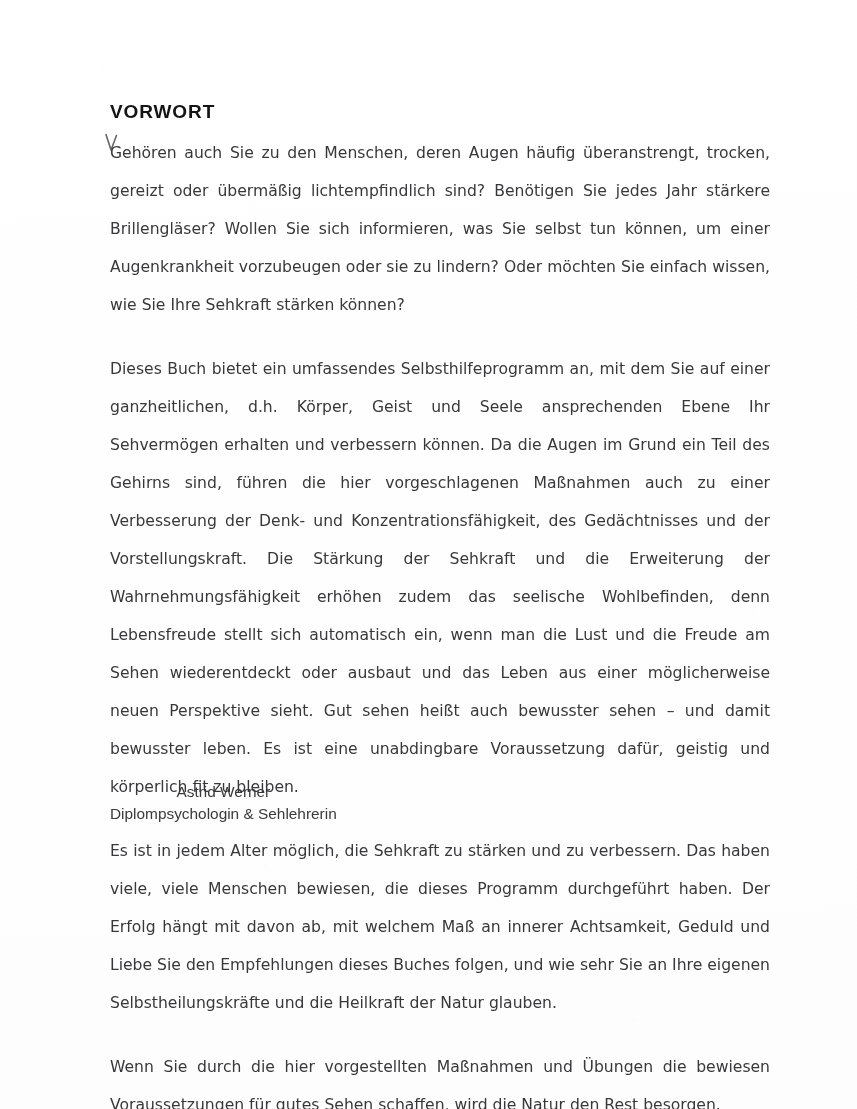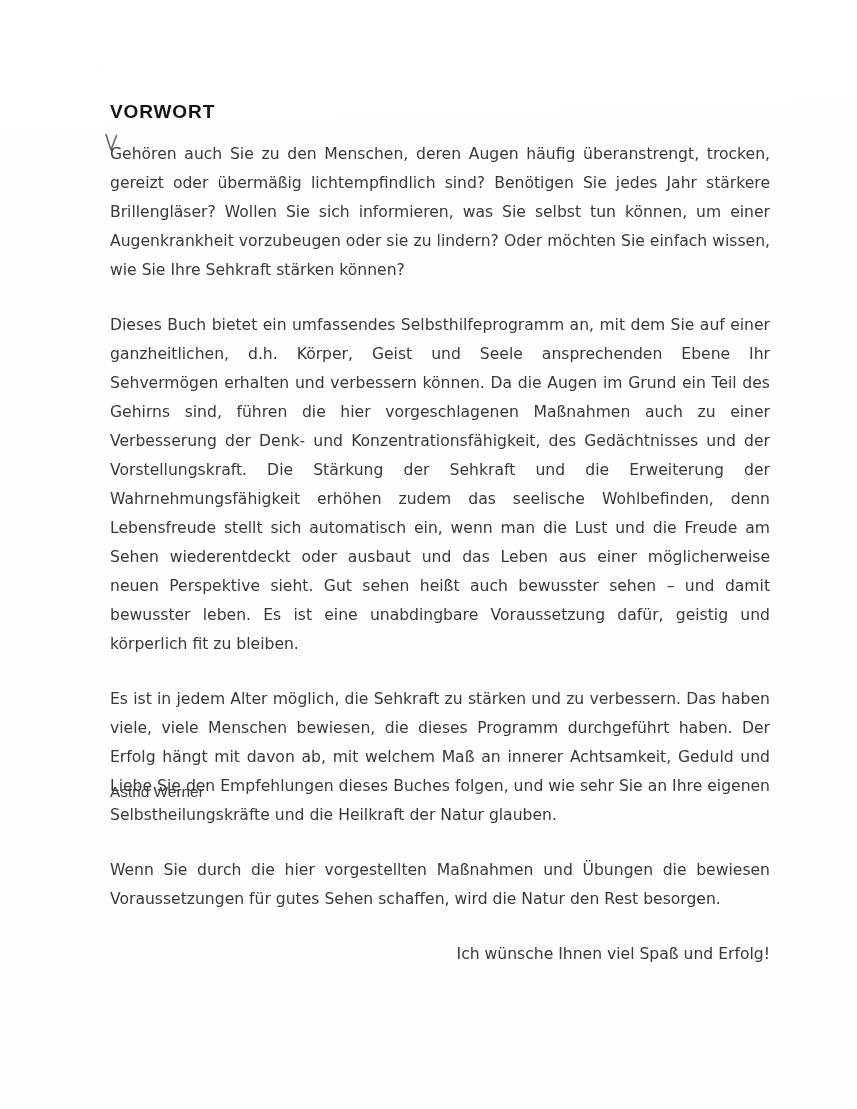--- a/index.html
+++ b/index.html
@@ -50,25 +50,25 @@
   .body-block {
     position: absolute;
     left: 0;
     top: 134px;
     width: 660px;
   }
 
   .para {
     font-family: "DejaVu Sans", sans-serif;
     font-size: 15.6px;
-    line-height: 29px;
+    line-height: 38px;
     color: #38383a;
     text-align: justify;
     text-justify: inter-word;
-    margin: 6px 0 26px 0;
+    margin: 0 0 26px 0;
     -webkit-font-smoothing: antialiased;
   }
   .para:last-child { margin-bottom: 0; }
 
   
   .para.short { text-align: right; }
 
   .signature {
     position: absolute;
     left: 0;
@@ -104,20 +104,21 @@
     <div class="body-block">
       <p class="para">Gehören auch Sie zu den Menschen, deren Augen häufig überanstrengt, trocken, gereizt oder übermäßig lichtempfindlich sind? Benötigen Sie jedes Jahr stärkere Brillengläser? Wollen Sie sich informieren, was Sie selbst tun können, um einer Augenkrankheit vorzubeugen oder sie zu lindern? Oder möchten Sie einfach wissen, wie Sie Ihre Sehkraft stärken können?</p>
       <p class="para">Dieses Buch bietet ein umfassendes Selbsthilfeprogramm an, mit dem Sie auf einer ganzheitlichen, d.h. Körper, Geist und Seele ansprechenden Ebene Ihr Sehvermögen erhalten und verbessern können. Da die Augen im Grund ein Teil des Gehirns sind, führen die hier vorgeschlagenen Maßnahmen auch zu einer Verbesserung der Denk- und Konzentrationsfähigkeit, des Gedächtnisses und der Vorstellungskraft. Die Stärkung der Sehkraft und die Erweiterung der Wahrnehmungsfähigkeit erhöhen zudem das seelische Wohlbefinden, denn Lebensfreude stellt sich automatisch ein, wenn man die Lust und die Freude am Sehen wiederentdeckt oder ausbaut und das Leben aus einer möglicherweise neuen Perspektive sieht. Gut sehen heißt auch bewusster sehen – und damit bewusster leben. Es ist eine unabdingbare Voraussetzung dafür, geistig und körperlich fit zu bleiben.</p>
       <p class="para">Es ist in jedem Alter möglich, die Sehkraft zu stärken und zu verbessern. Das haben viele, viele Menschen bewiesen, die dieses Programm durchgeführt haben. Der Erfolg hängt mit davon ab, mit welchem Maß an innerer Achtsamkeit, Geduld und Liebe Sie den Empfehlungen dieses Buches folgen, und wie sehr Sie an Ihre eigenen Selbstheilungskräfte und die Heilkraft der Natur glauben.</p>
       <p class="para">Wenn Sie durch die hier vorgestellten Maßnahmen und Übungen die bewiesen Voraussetzungen für gutes Sehen schaffen, wird die Natur den Rest besorgen.</p>
       <p class="para short">Ich wünsche Ihnen viel Spaß und Erfolg!</p>
     </div>
 
     <div class="signature">
       <div>Astrid Werner</div>
+      <div>Diplompsychologin &amp; Sehlehrerin</div>
     </div>
 
   </div>
 
   <span class="artifact-v">
     <svg width="16" height="20" viewBox="0 0 16 20" aria-hidden="true">
       <path d="M2 1.5 L7 17 L12.5 2.5" fill="none" stroke="#4a4a4c" stroke-width="1.6" stroke-linecap="round" stroke-linejoin="round" opacity="0.85"></path>
     </svg>
   </span>
 

